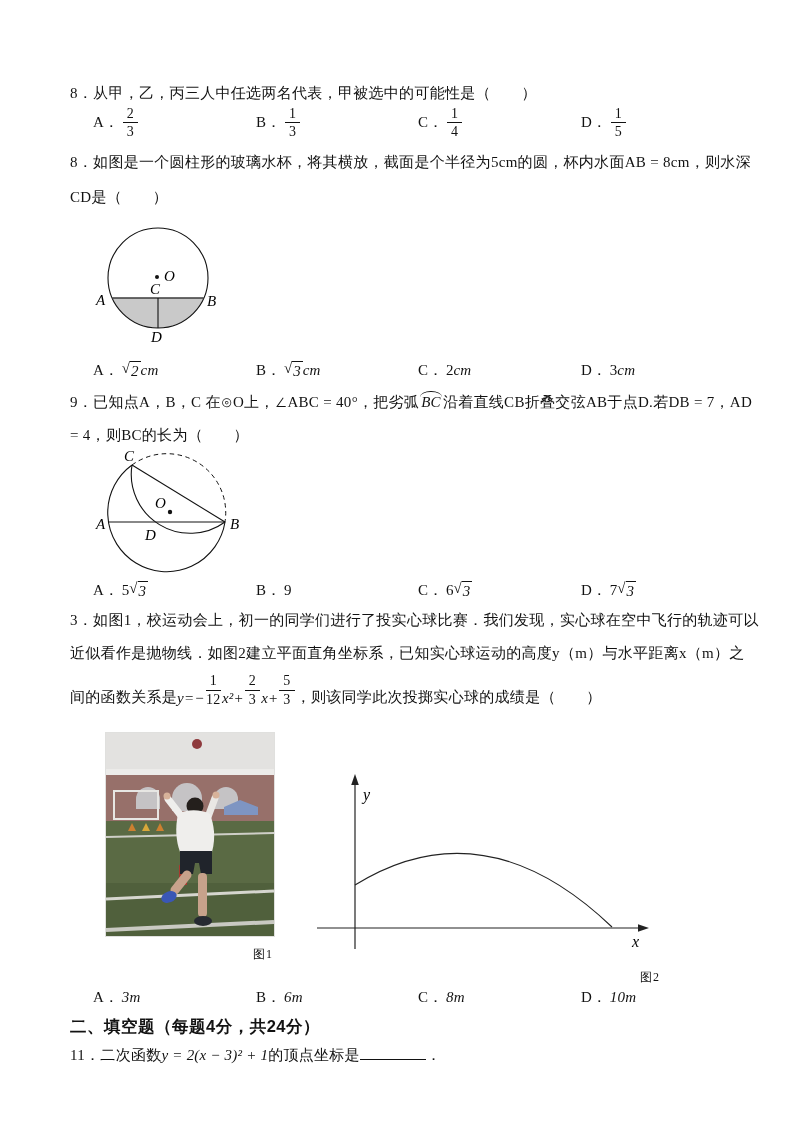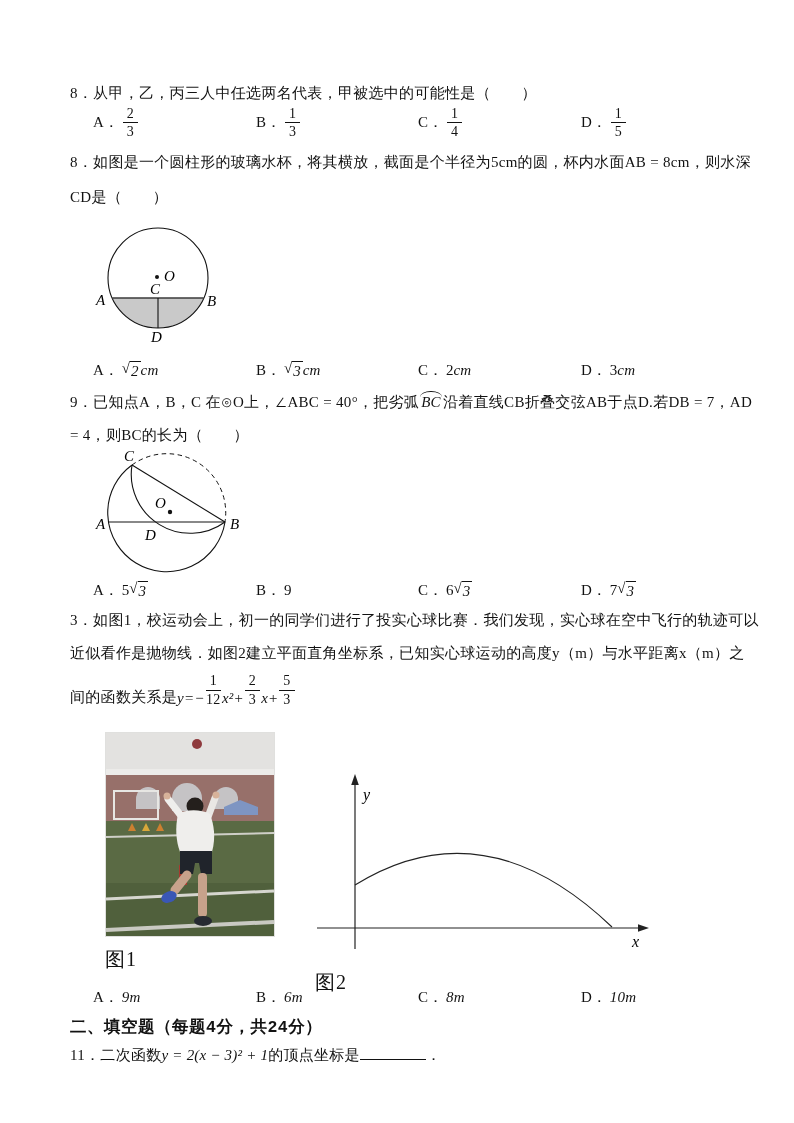--- a/index.html
+++ b/index.html
@@ -19,22 +19,22 @@
   .frac .den { display:block; padding-top:1px; }
   .sqrt { display:inline-flex; align-items:flex-start; font-style:italic; }
   .sqrt .sign { font-style:normal; line-height:1; }
   .sqrt .radicand { border-top:1px solid #121212; padding:0 2px 0 1px; line-height:1.25; }
   .overarc { position:relative; font-style:italic; padding:0 2px; display:inline-block;text-align:center; }
   .overarc::before {
     content:""; position:absolute; left:1px; right:1px; top:-3px; height:5px;
     border-top:1px solid #121212; border-radius:50% 50% 0 0 / 100% 100% 0 0;
   }
   .blank { display:inline-block; width:66px; height:15px; border-bottom:1px solid #121212; }
-  .cap { position:absolute; text-align:left; font-size:20px; letter-spacing:1px;font-family:Liberation Serif, serif; }
-  .hdr { position:absolute; left:70px; font-family:Liberation Mono, monospace; font-weight:bold; font-size:16.5px; letter-spacing:.5px; }
+  .cap { position:absolute; text-align:right; font-size:12px; letter-spacing:1px;font-family:Liberation Serif, serif; }
+  .hdr { position:absolute; left:70px; font-family:Liberation Sans, sans-serif; font-weight:bold; font-size:16.5px; letter-spacing:.5px; }
   .fig { position:absolute; }
   svg text { font-family:"Liberation Serif", serif; }
   .photo-frame { position:absolute; border:1px solid #e0e0de; }
 </style>
 </head>
 <body>
 
 <div class="page">
 
   <div class="line" style="top:84px">8．从甲，乙，丙三人中任选两名代表，甲被选中的可能性是（　　）</div>
@@ -181,20 +181,21 @@
       <span class="mi">x²+</span>
       <span class="frac">
         <span class="num">2</span>
         <span class="den">3</span>
       </span>
       <span class="mi">x+</span>
       <span class="frac">
         <span class="num">5</span>
         <span class="den">3</span>
       </span>
+      <span>，则该同学此次投掷实心球的成绩是（　　）</span>
   </div>
 
   <svg class="fig photo-frame" style="left:105px;top:732px" width="168" height="203" viewBox="0 0 168 203">
     <rect x="0" y="0" width="168" height="62" fill="#e3e2e0"></rect>
     <rect x="0" y="36" width="168" height="6" fill="#ecebe9"></rect>
     <rect x="0" y="42" width="168" height="46" fill="#97706a"></rect>
     <path d="M30,76 v-10 a12,12 0 0 1 24,0 v10 z" fill="#ccd1d5" opacity="0.85"></path>
     <path d="M66,78 v-13 a15,15 0 0 1 30,0 v13 z" fill="#ccd1d5" opacity="0.85"></path>
     <path d="M108,76 v-10 a12,12 0 0 1 24,0 v10 z" fill="#ccd1d5" opacity="0.85"></path>
     <circle cx="91" cy="11" r="5" fill="#8e3a3d"></circle>
@@ -230,21 +231,21 @@
     <polygon points="334,158 323,154.2 323,161.8" fill="#222"></polygon>
     <path d="M40,115 Q169,35 297,157" fill="none" stroke="#222" stroke-width="1.1"></path>
     <text x="48" y="30" font-size="16" font-style="italic">y</text>
     <text x="317" y="177" font-size="16" font-style="italic">x</text>
   </svg>
   <div class="cap" style="left:315px;top:969px;width:345px">图2</div>
 
   <div class="optrow">
     <span class="opt" style="left:93px;top:988px">
       <span class="olabel">A．</span>
-      <span class="mi">9m</span>
+      <span class="mi">3m</span>
     </span>
     <span class="opt" style="left:256px;top:988px">
       <span class="olabel">B．</span>
       <span class="mi">6m</span>
     </span>
     <span class="opt" style="left:418px;top:988px">
       <span class="olabel">C．</span>
       <span class="mi">8m</span>
     </span>
     <span class="opt" style="left:581px;top:988px">

